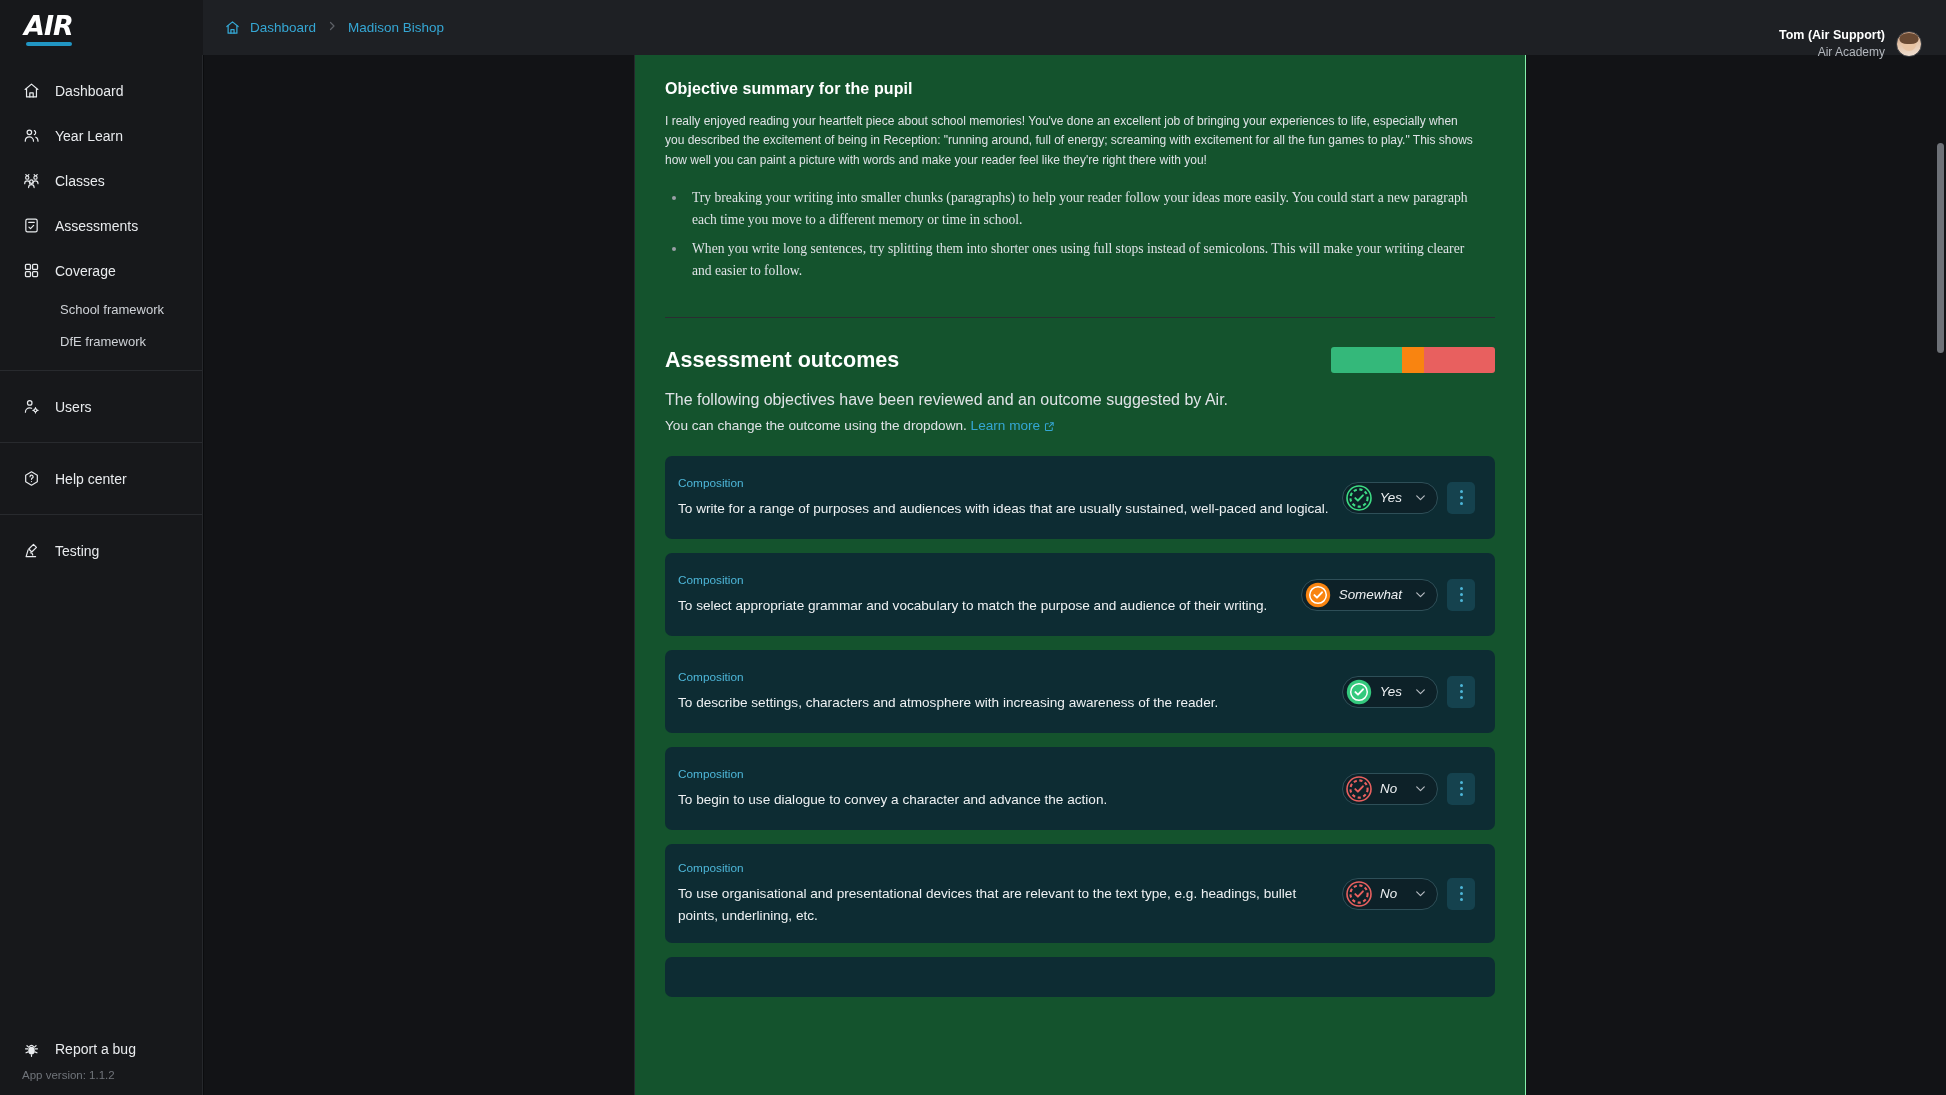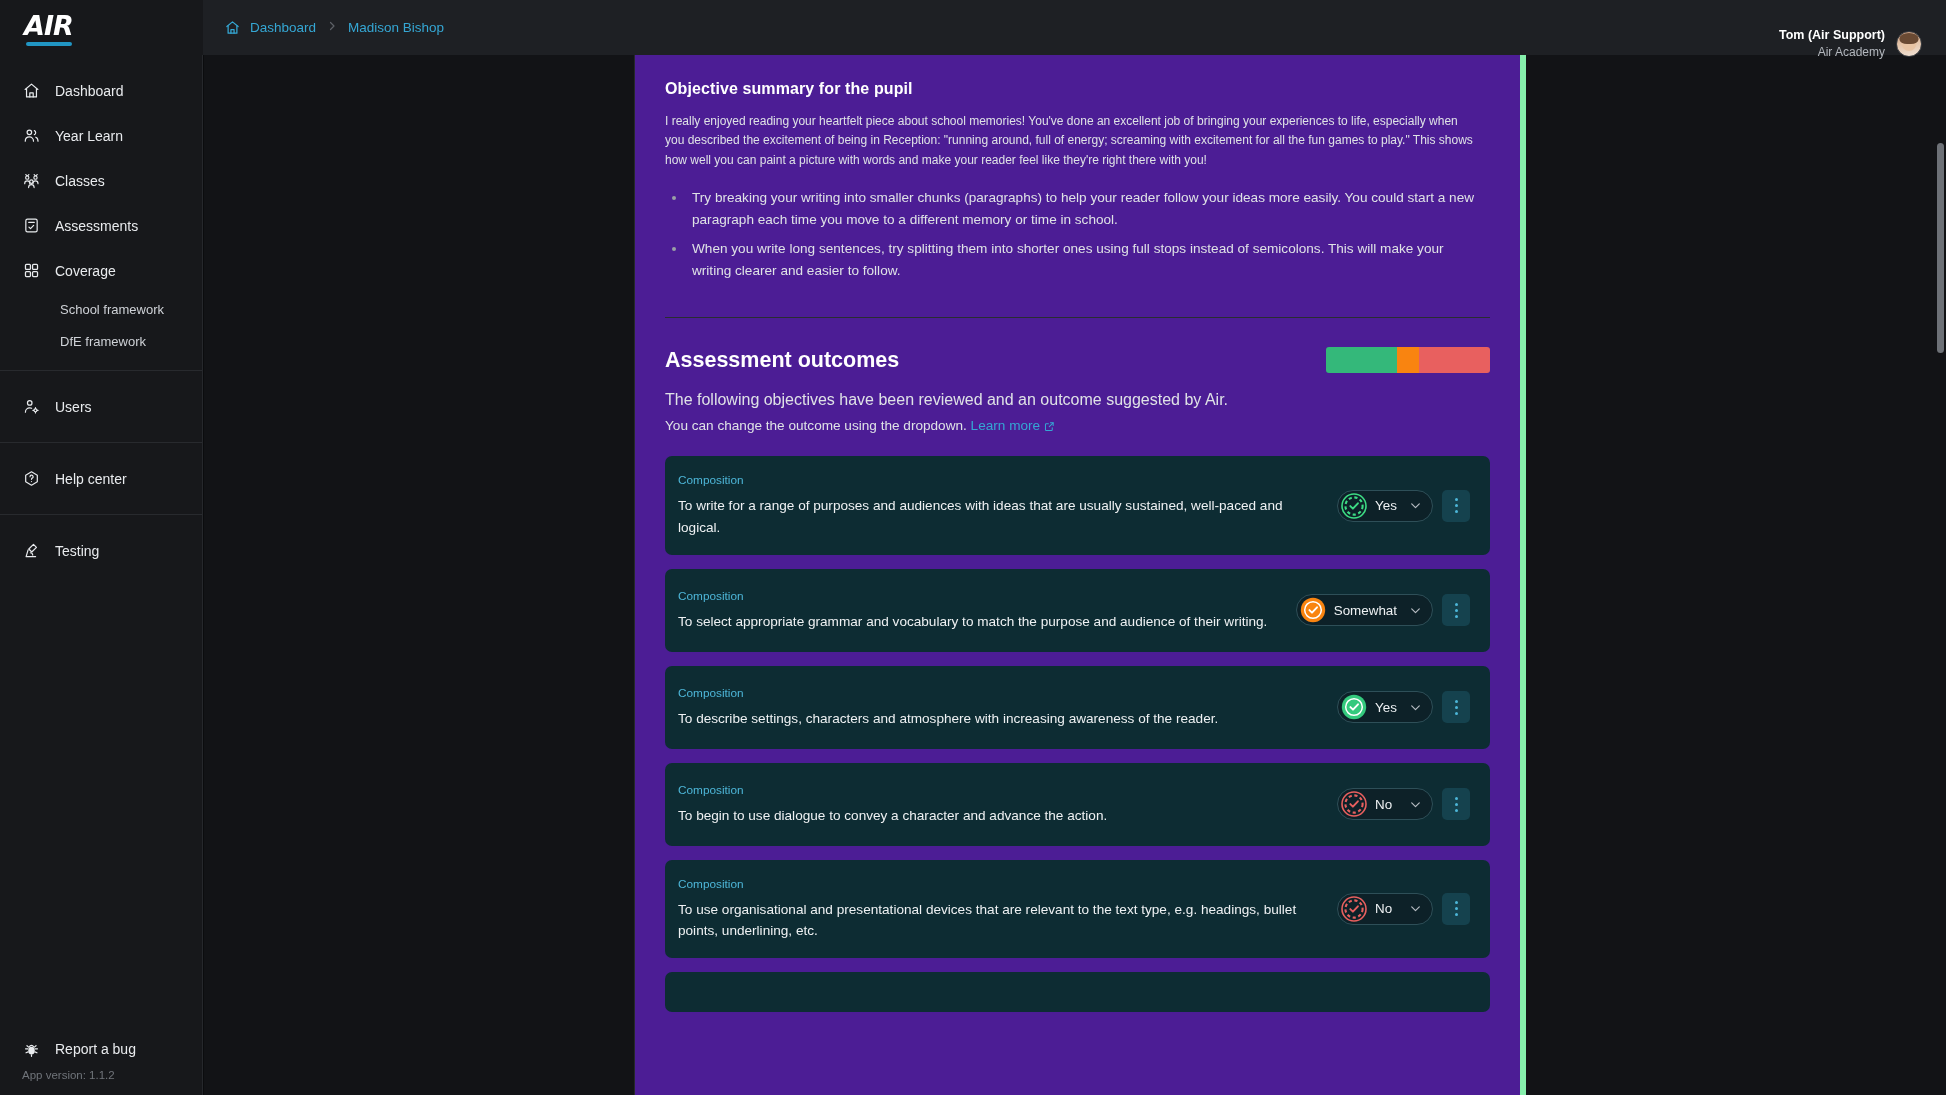--- a/index.html
+++ b/index.html
@@ -103,36 +103,36 @@
   .col-left-gap {
     position: absolute; left: 204px; top: 55px; width: 431px; height: 1040px;
     background: #121316; border-right: 1px solid #26282c;
   }
   .col-right-gap {
     position: absolute; left: 1526px; top: 55px; width: 409px; height: 1040px;
     background: #121316;
   }
   .content {
     position: absolute; left: 635px; top: 55px; width: 891px; height: 1040px;
-    background: #4c1d95;
-    border-right: 6px solid #86efac;
+    background: #14532d;
+    border-right: 1px solid #86efac;
     overflow: hidden;
     padding: 0 30px;
   }
 
   
   .section-title {
     color: #ffffff; font-size: 16px; font-weight: bold;
     padding-top: 25px; letter-spacing: .1px;
   }
   .para {
     color: #dfe2e6; font-size: 12px; line-height: 1.62;
     margin-top: 14px; max-width: 810px;
   }
-  ul.tips { margin: 17px 0 0 0; padding-left: 22px; max-width: 810px; }
+  ul.tips { margin: 17px 0 0 0; padding-left: 22px; max-width: 810px; font-family: Liberation Serif, serif; }
   ul.tips li {
     color: #dfe2e6; font-size: 13.6px; line-height: 1.62;
     margin-bottom: 7px; padding-left: 5px;
   }
   ul.tips li::marker { color: #9aa0a6; }
 
   .hr {
     height: 1px; background: #2a2d31; margin: 35px 0 0 0;
   }
 
@@ -168,20 +168,21 @@
   .card-kicker { color: #4db6d8; font-size: 11.8px; margin-bottom: 8px; }
   .card-text { color: #eef1f3; font-size: 13.6px; line-height: 1.56; }
   .card-right { display: flex; align-items: center; gap: 9px; flex: 0 0 auto; }
 
   .dropdown {
     display: flex; align-items: center;
     height: 32px; border-radius: 16px;
     background: #0d2128; border: 1px solid #2e4f58;
     padding: 0 10px 0 3px; cursor: pointer; min-width: 96px;
     position: relative;
+    font-style: italic;
   }
   .badge {
     width: 26px; height: 26px; border-radius: 50%;
     flex: 0 0 26px; position: relative; margin-right: 8px;
     display: flex; align-items: center; justify-content: center;
   }
   .badge svg { width: 26px; height: 26px; display: block; }
   .dd-label { color: #eef1f3; font-size: 13.4px; white-space: nowrap; flex: 1 1 auto; }
   .dd-caret { margin-left: 12px; color: #b7bcc2; display: flex; }
   .dd-caret svg { width: 13px; height: 13px; }

